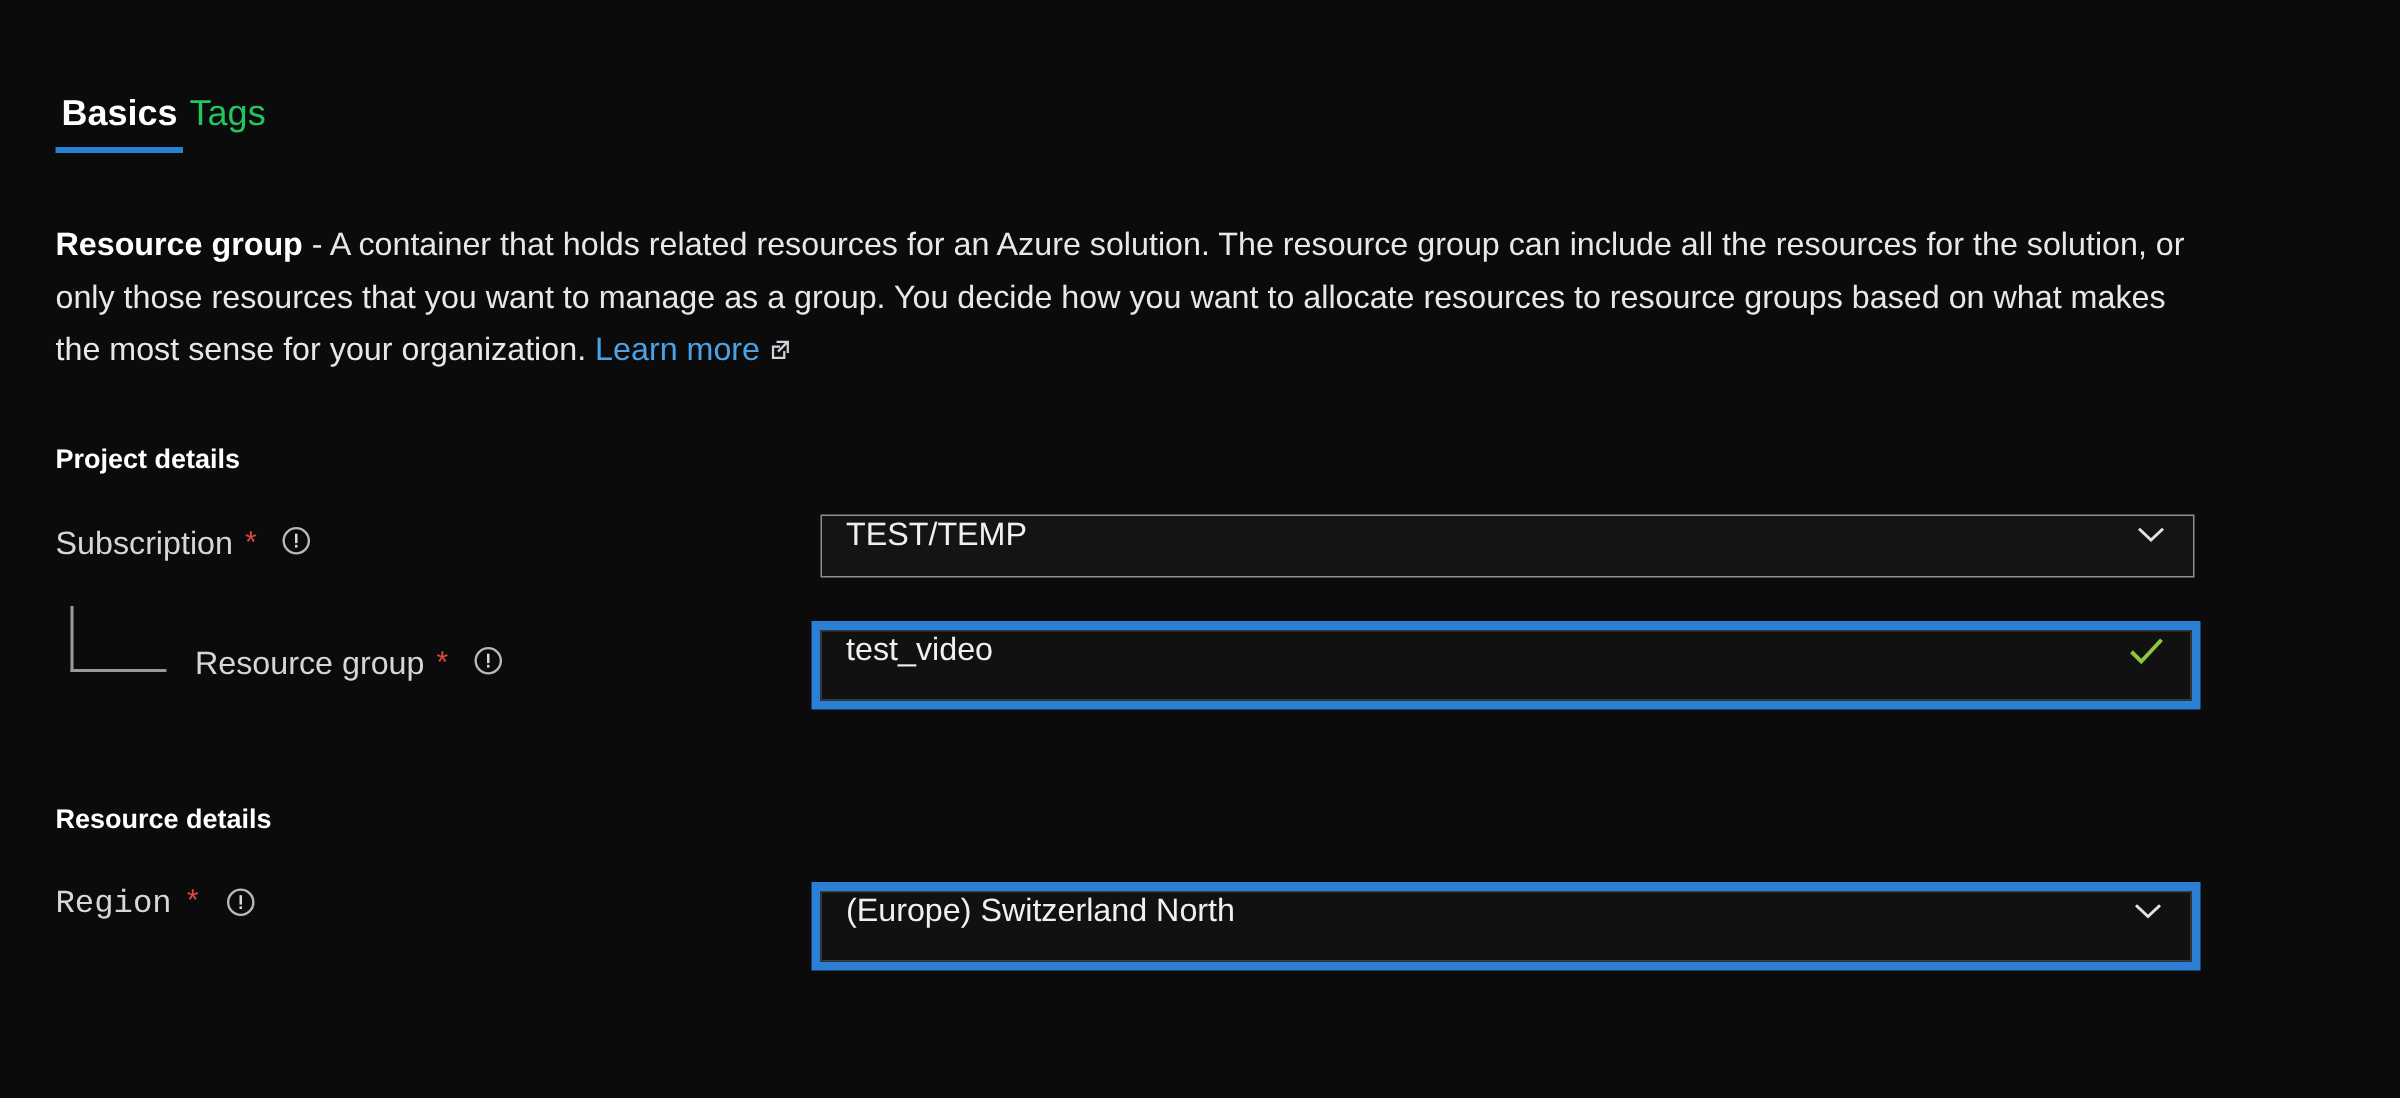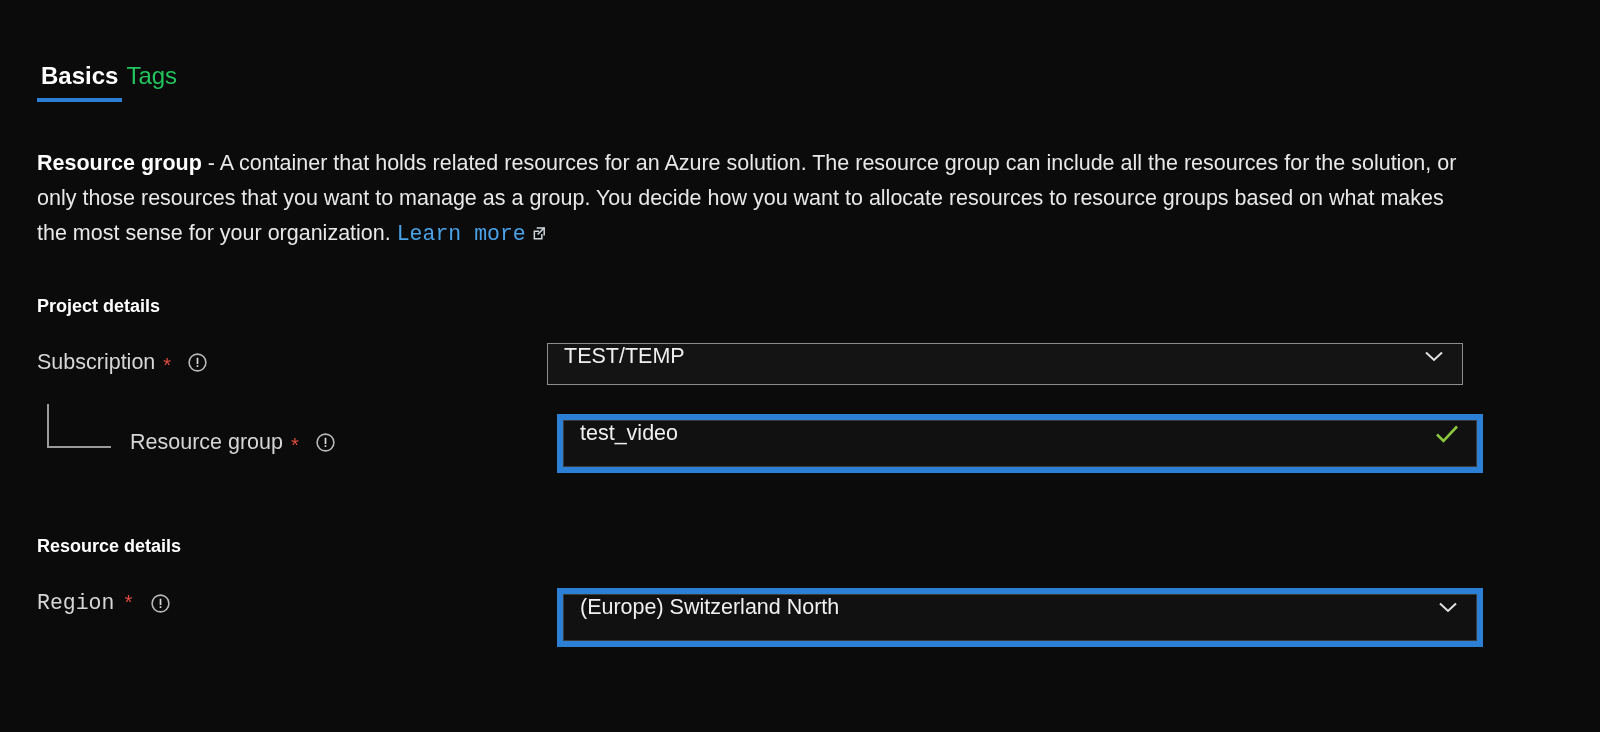--- a/index.html
+++ b/index.html
@@ -55,21 +55,20 @@
     width: 1420px;
     font-size: 21.5px;
     line-height: 35px;
     color: #e8e8e8;
   }
   .description .strong { font-weight: bold; color: #ffffff; }
   .learn-more {
     color: #4aa3e8;
     text-decoration: none;
     cursor: pointer;
-    font-family: Liberation Mono, monospace;
   }
   .ext-icon {
     display: inline-block;
     width: 15px;
     height: 15px;
     margin-left: 6px;
     position: relative;
     top: 1px;
   }
 
@@ -82,21 +81,21 @@
     color: #ffffff;
     white-space: nowrap;
   }
   #project-details-heading { top: 296px; }
   #resource-details-heading { top: 536px; }
 
   
   .field-label {
     position: absolute;
     display: flex;
-    align-items: center;
+    align-items: flex-start;
     font-size: 21.5px;
     color: #d6d6d6;
     white-space: nowrap;
   }
   #subscription-label { left: 37px; top: 350px; }
   #resource-group-label { left: 130px; top: 430px; }
   #region-label { left: 37px; top: 591px; font-family: Liberation Mono, monospace; }
 
   .required-asterisk {
     color: #e04a3f;
@@ -151,21 +150,20 @@
     width: 916px;
     height: 42px;
   }
 
   
   .highlight-frame {
     position: absolute;
     box-sizing: border-box;
     border: 6px solid #2b7fd4;
     background: #7f1d1d;
-    margin-left: 16px;
   }
   #resource-group-frame {
     left: 541px;
     top: 414px;
     width: 926px;
     height: 59px;
   }
   #region-frame {
     left: 541px;
     top: 588px;

